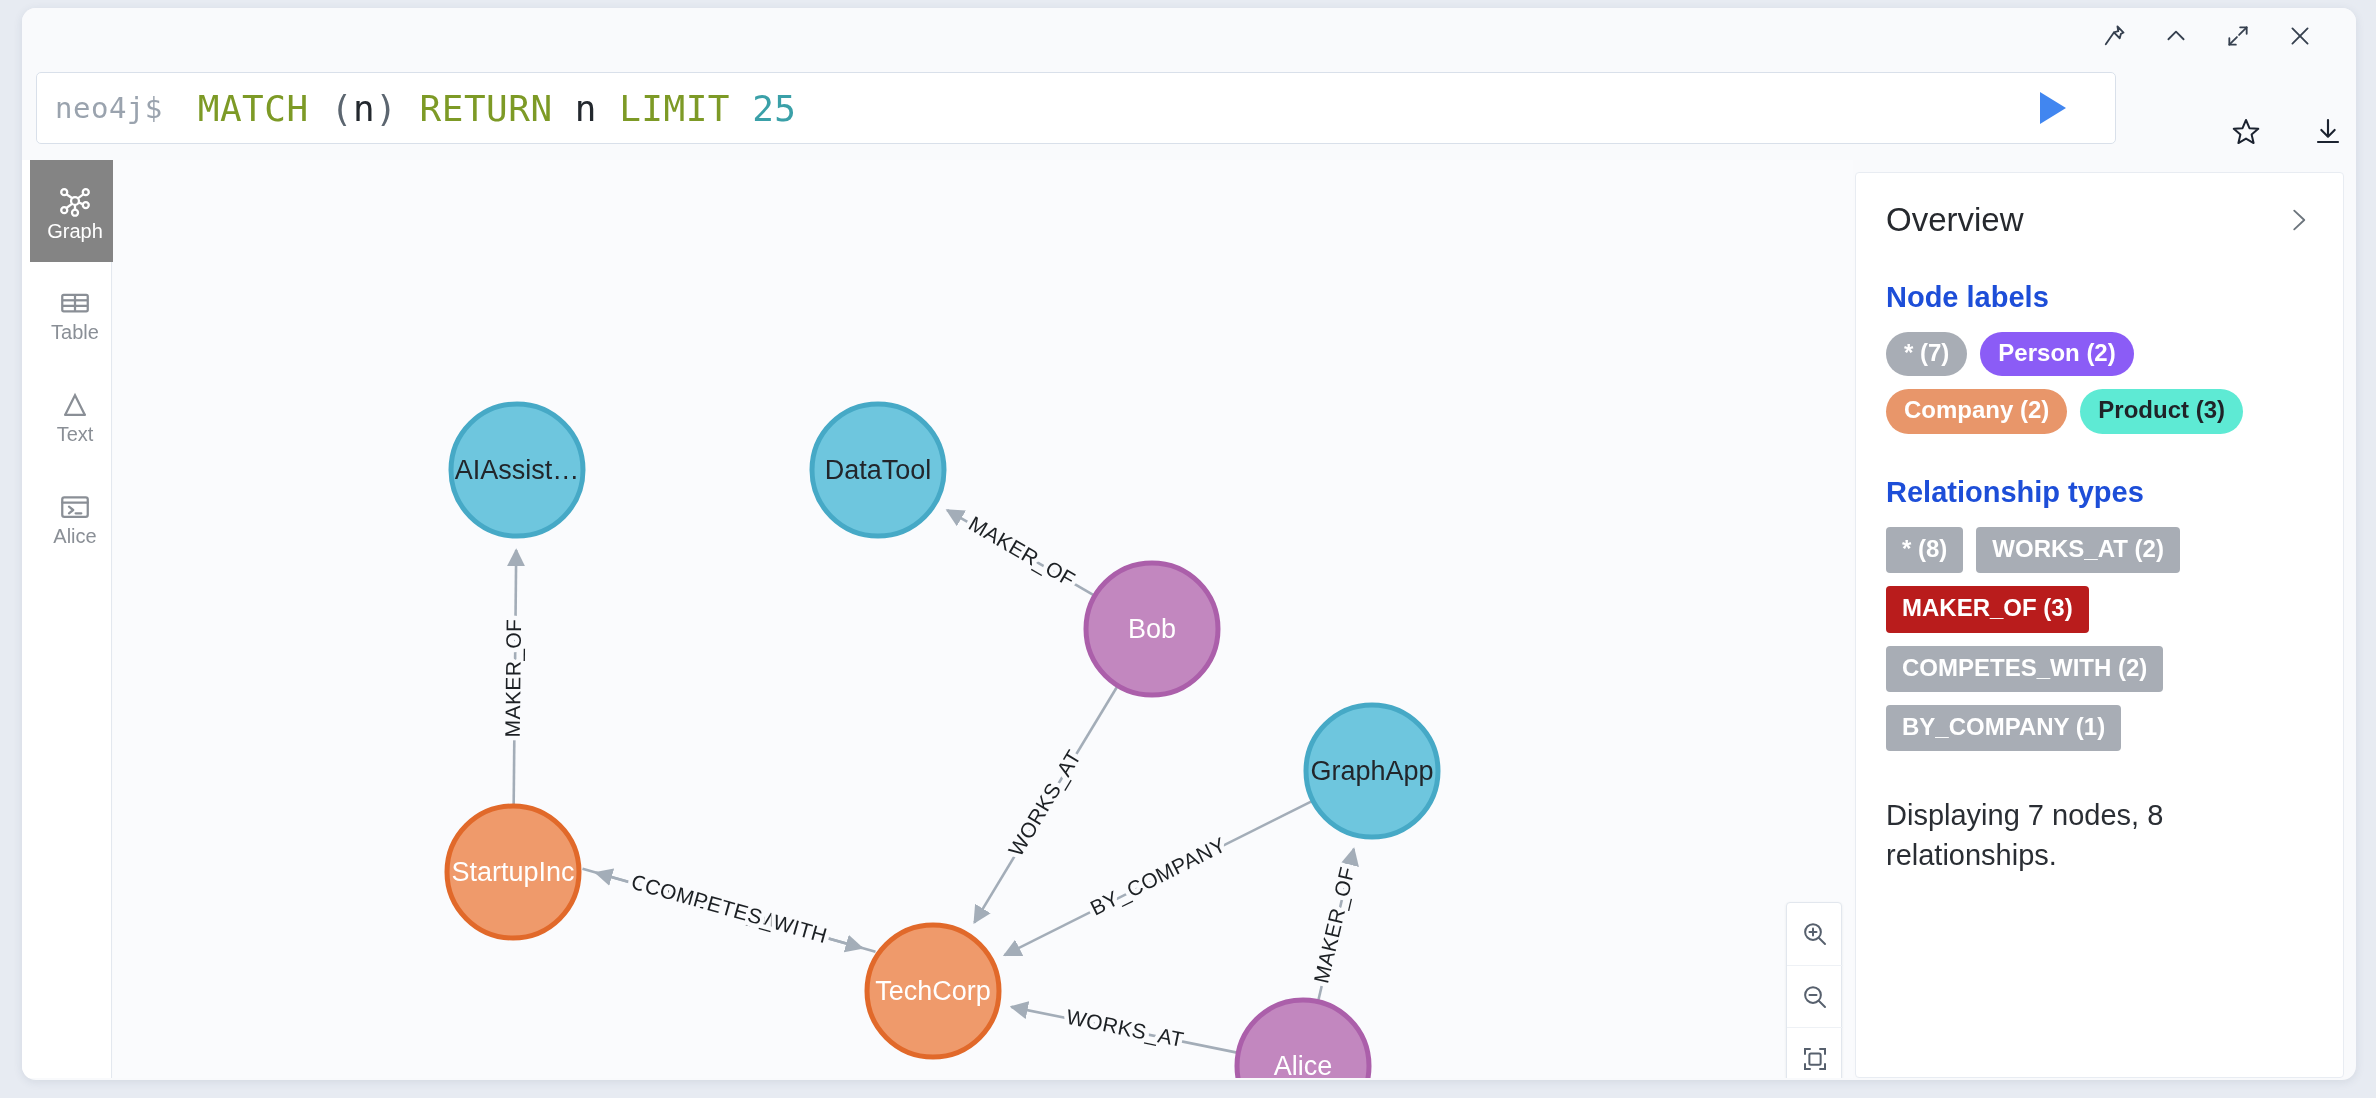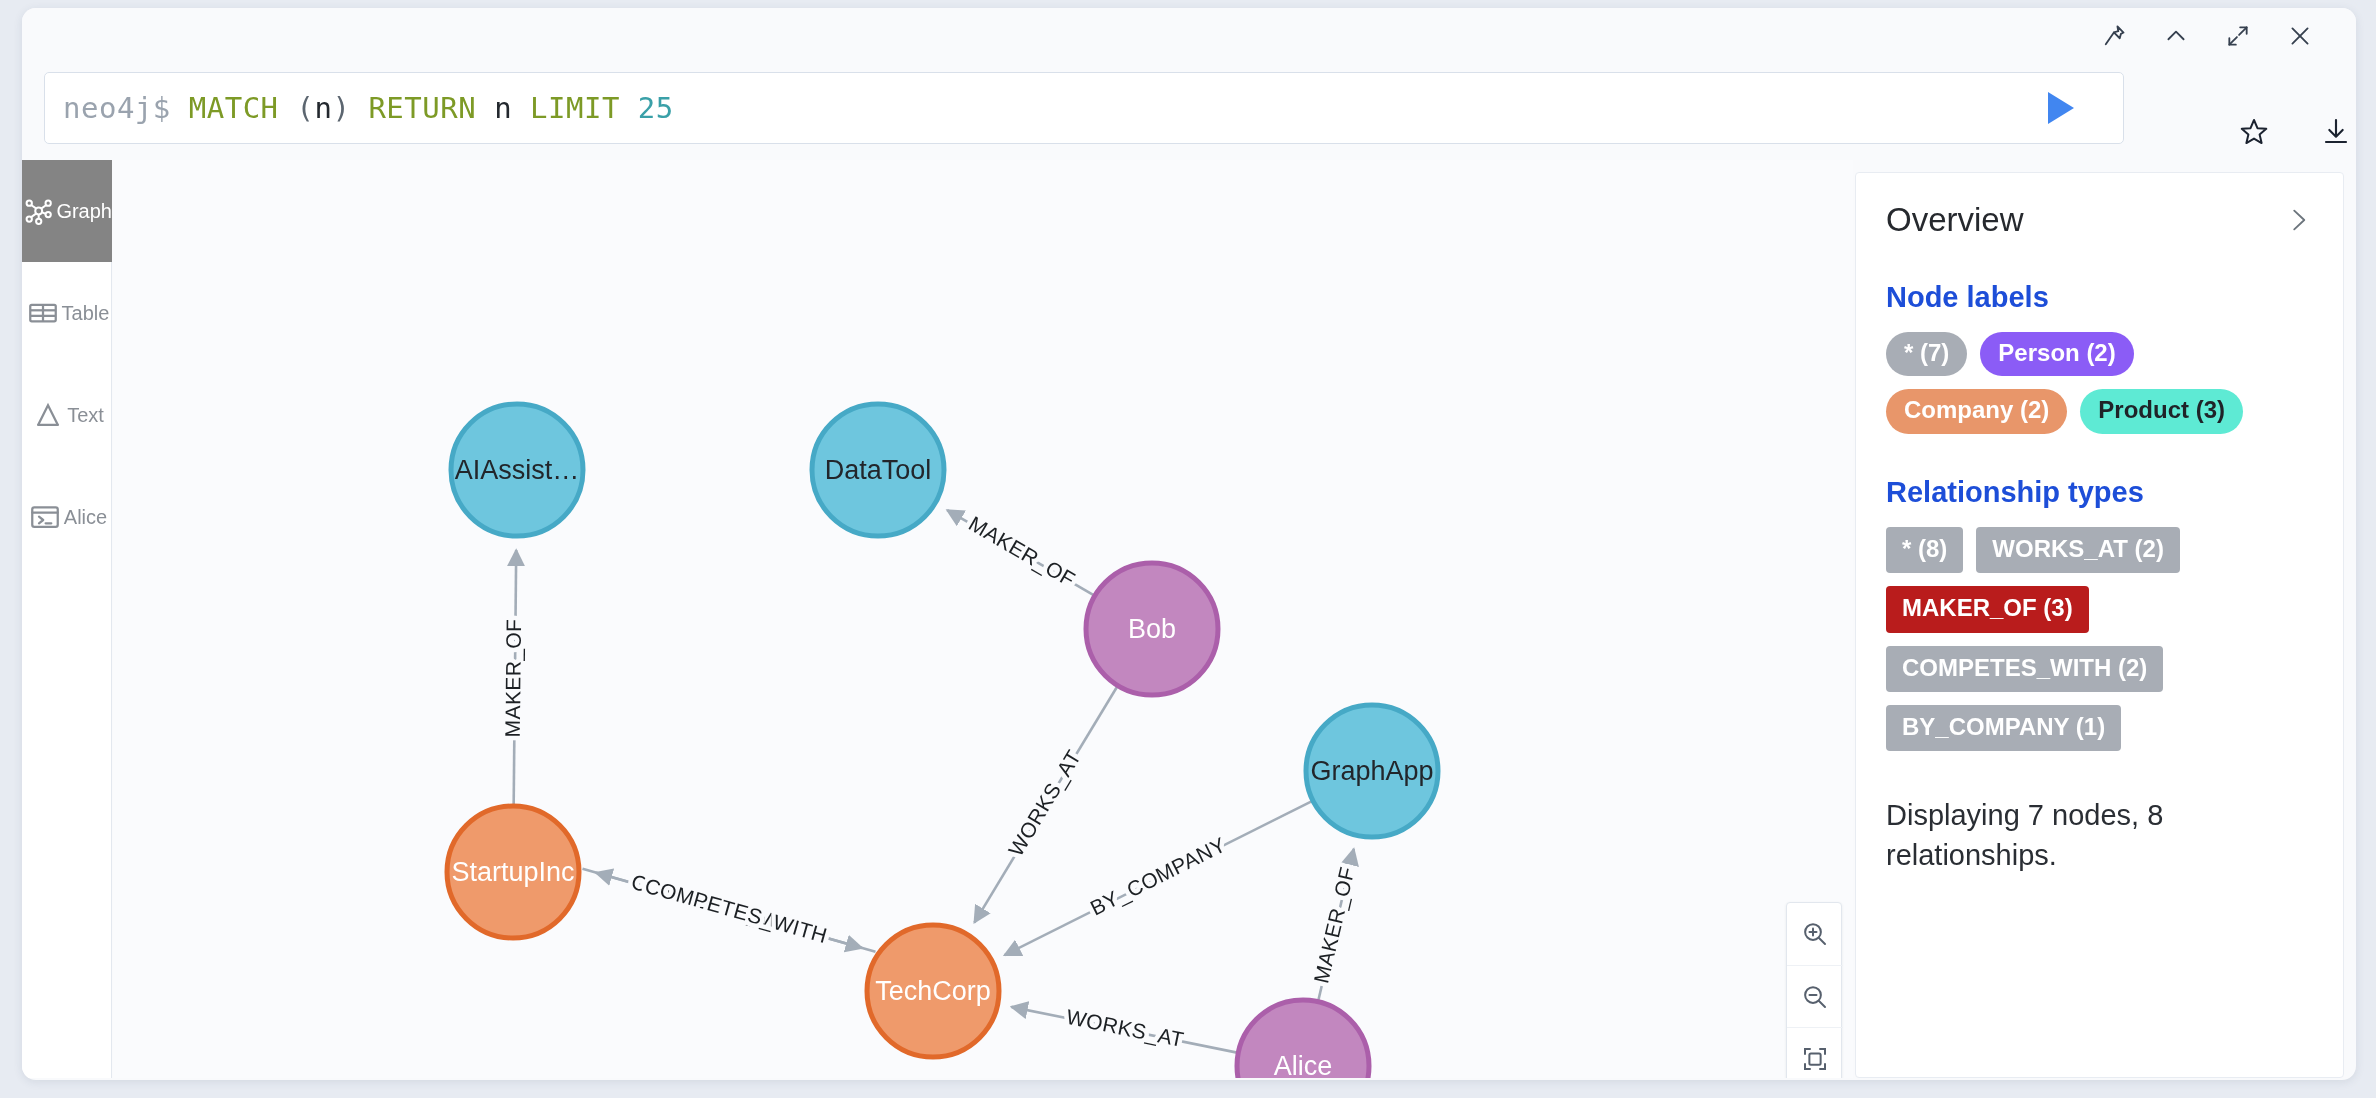--- a/index.html
+++ b/index.html
@@ -47,21 +47,21 @@
   }
   .winbtn svg { display: block; }
   #btn-pin    { right: 222px; }
   #btn-collapse { right: 160px; }
   #btn-expand { right: 98px; }
   #btn-close  { right: 36px; }
 
   
   #editor-row {
     position: absolute;
-    left: 8px; top: 56px;
+    left: 0; top: 56px;
     width: 100%; height: 88px; padding-left: 44px;
   }
   #editor-box {
     position: absolute;
     left: 14px; top: 8px;
     width: 2080px; height: 72px;
     background: #ffffff;
     border: 1px solid #d9e0ea;
     border-radius: 5px;
     display: flex;
@@ -71,24 +71,24 @@
   }
   #prompt {
     font-family: "DejaVu Sans Mono", monospace;
     font-size: 29px;
     color: #9aa3ae;
     letter-spacing: .5px;
     white-space: pre;
   }
   #query-text {
     font-family: "DejaVu Sans Mono", monospace;
-    font-size: 29px;
+    font-size: 36px;
     letter-spacing: .5px;
     white-space: pre;
-    margin-left: 18px;
+    margin-left: 35px;
   }
   .tok-kw   { color: #7d9a26; }
   .tok-par  { color: #5c6670; }
   .tok-var  { color: #23282e; }
   .tok-num  { color: #3aa0a8; }
 
   #run-btn {
     position: absolute;
     right: 40px; top: 50%;
     transform: translateY(-50%);
@@ -126,26 +126,27 @@
     position: absolute;
     left: 0; top: 0;
     width: 90px; height: 918px;
     background: #ffffff;
     border-right: 1px solid #e3e8ef;
   }
   .side-item {
     position: relative;
     width: 90px; height: 102px;
     display: flex;
-    flex-direction: row;
+    flex-direction: column;
     align-items: center;
     justify-content: center;
     gap: 1px;
     cursor: pointer;
     color: #8a8f96;
+    margin-left: 8px;
   }
   .side-item.active { background: #848484; color: #ffffff; }
   .side-label { font-size: 20px; line-height: 1; }
   .side-item svg { display: block; }
 
   
   #canvas {
     position: absolute;
     left: 91px; top: 0;
     width: 1740px; height: 918px;

